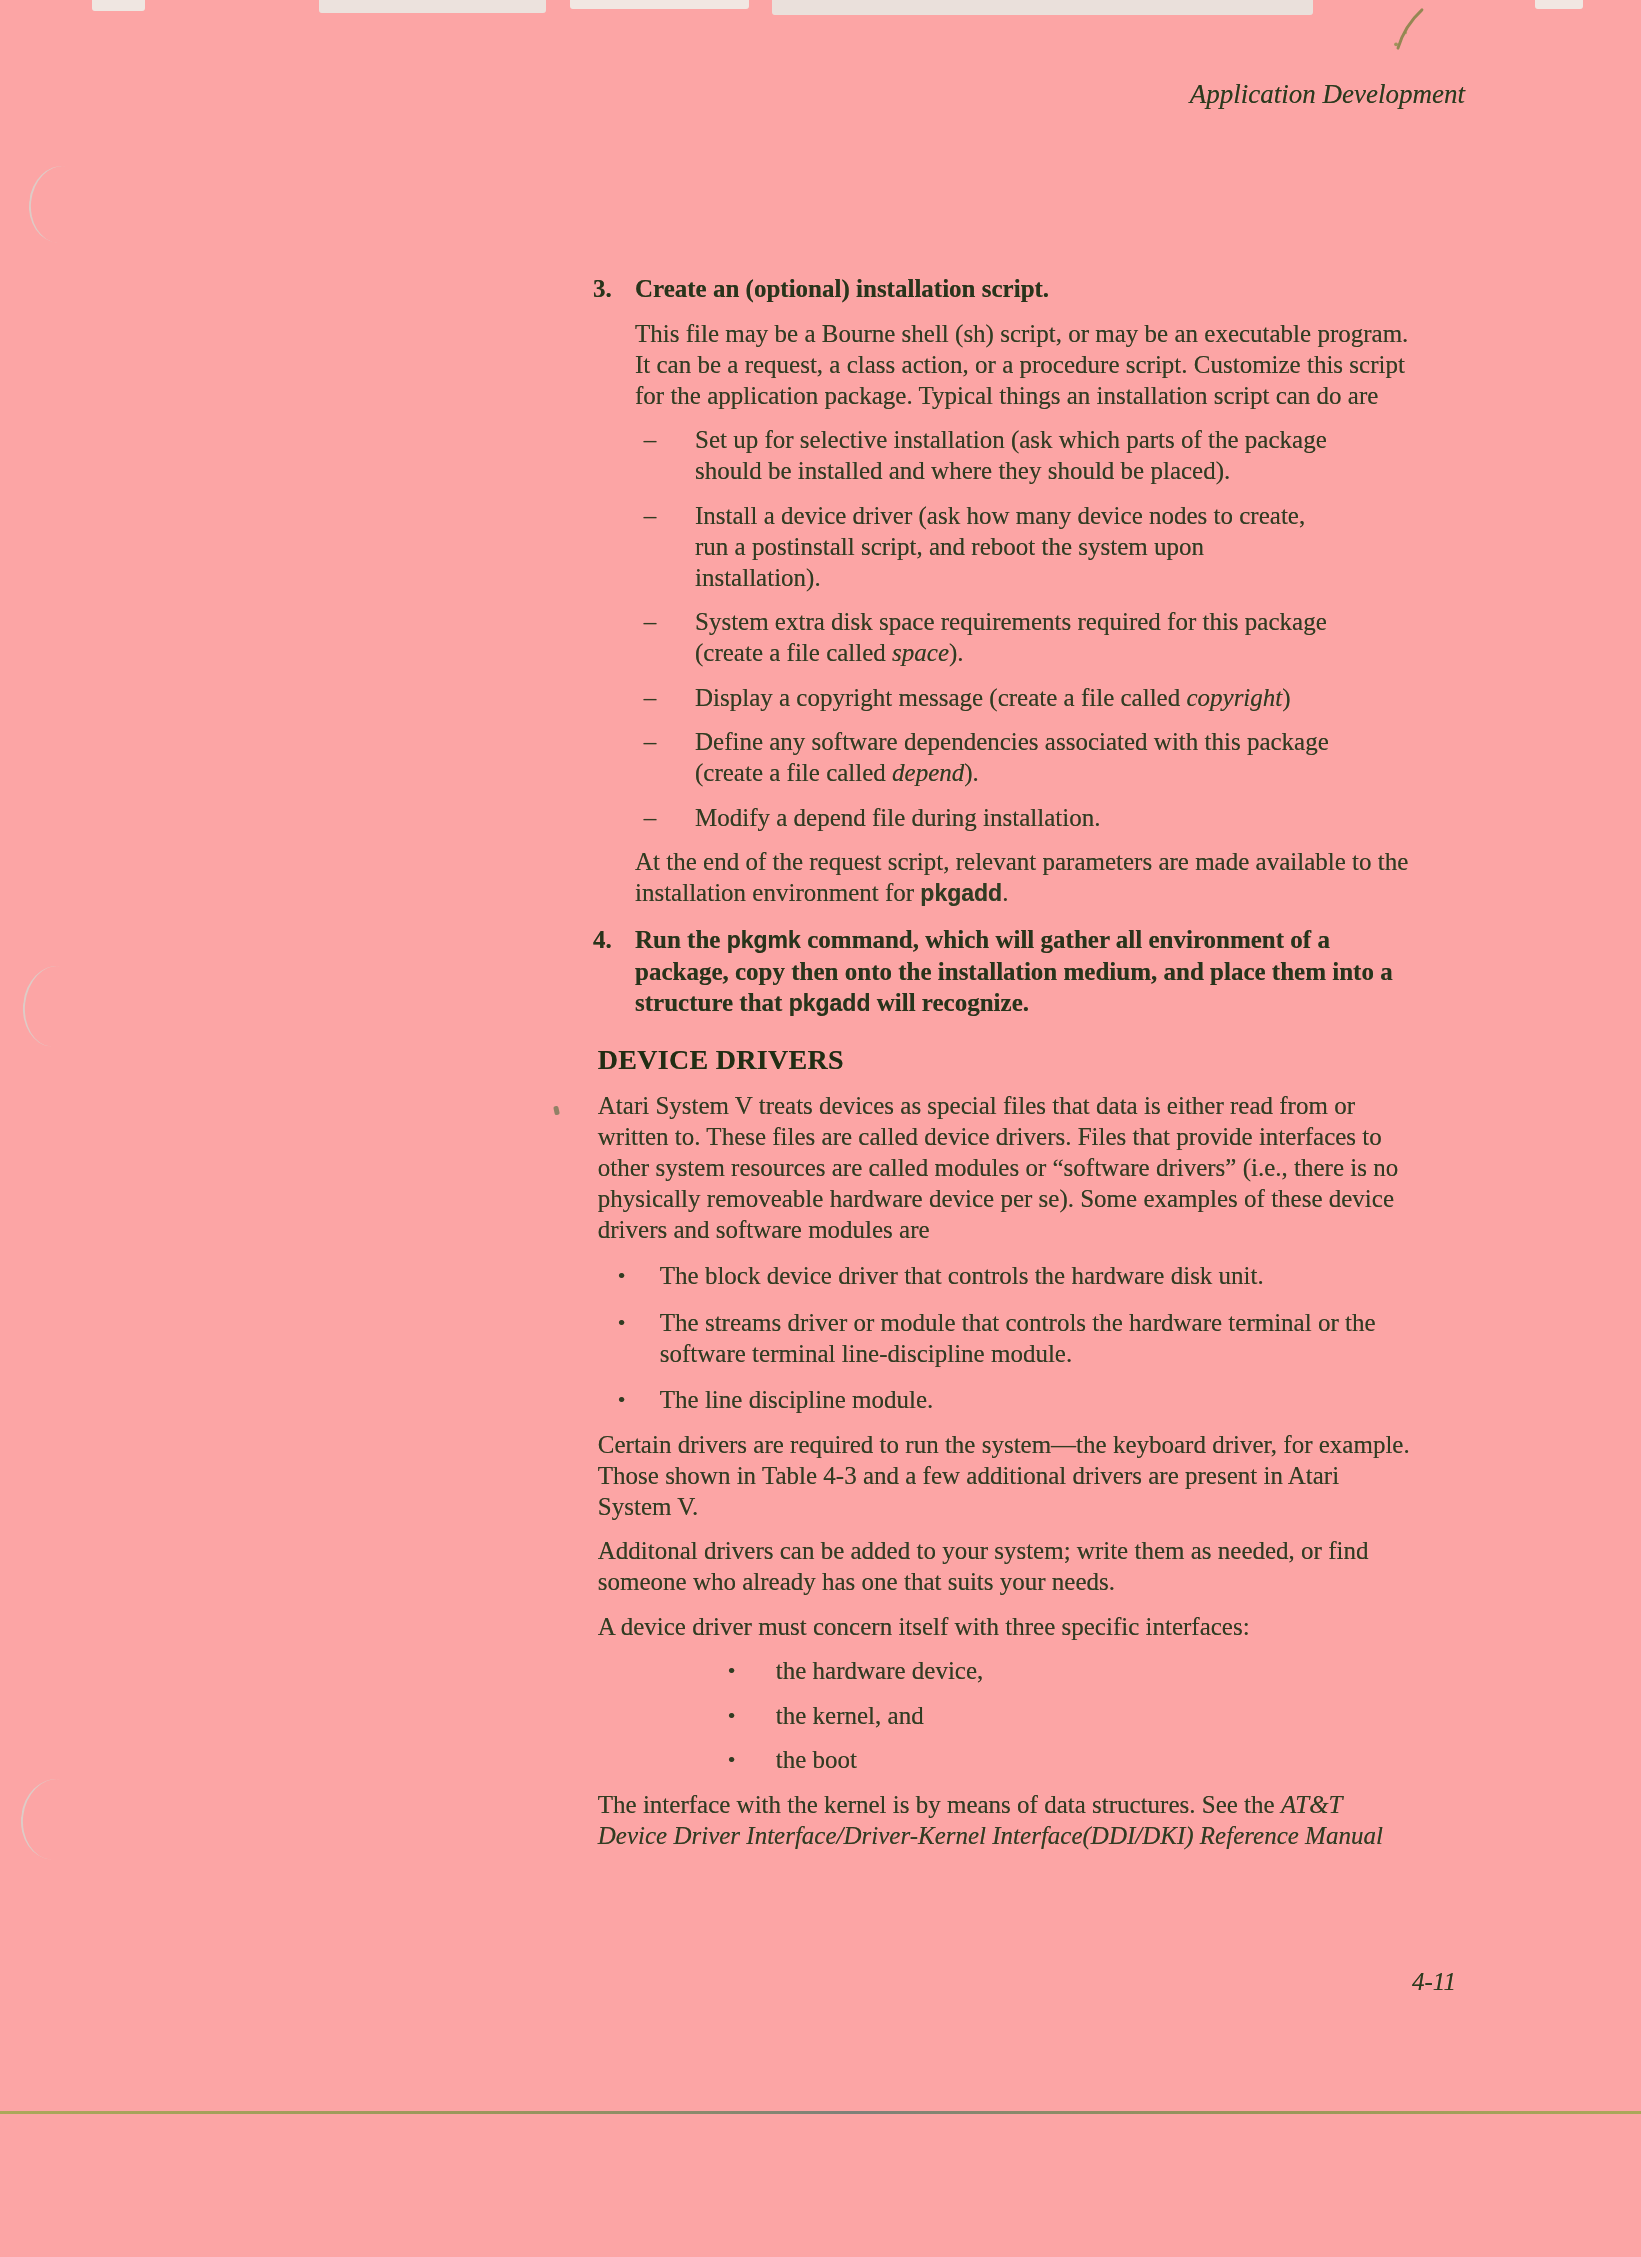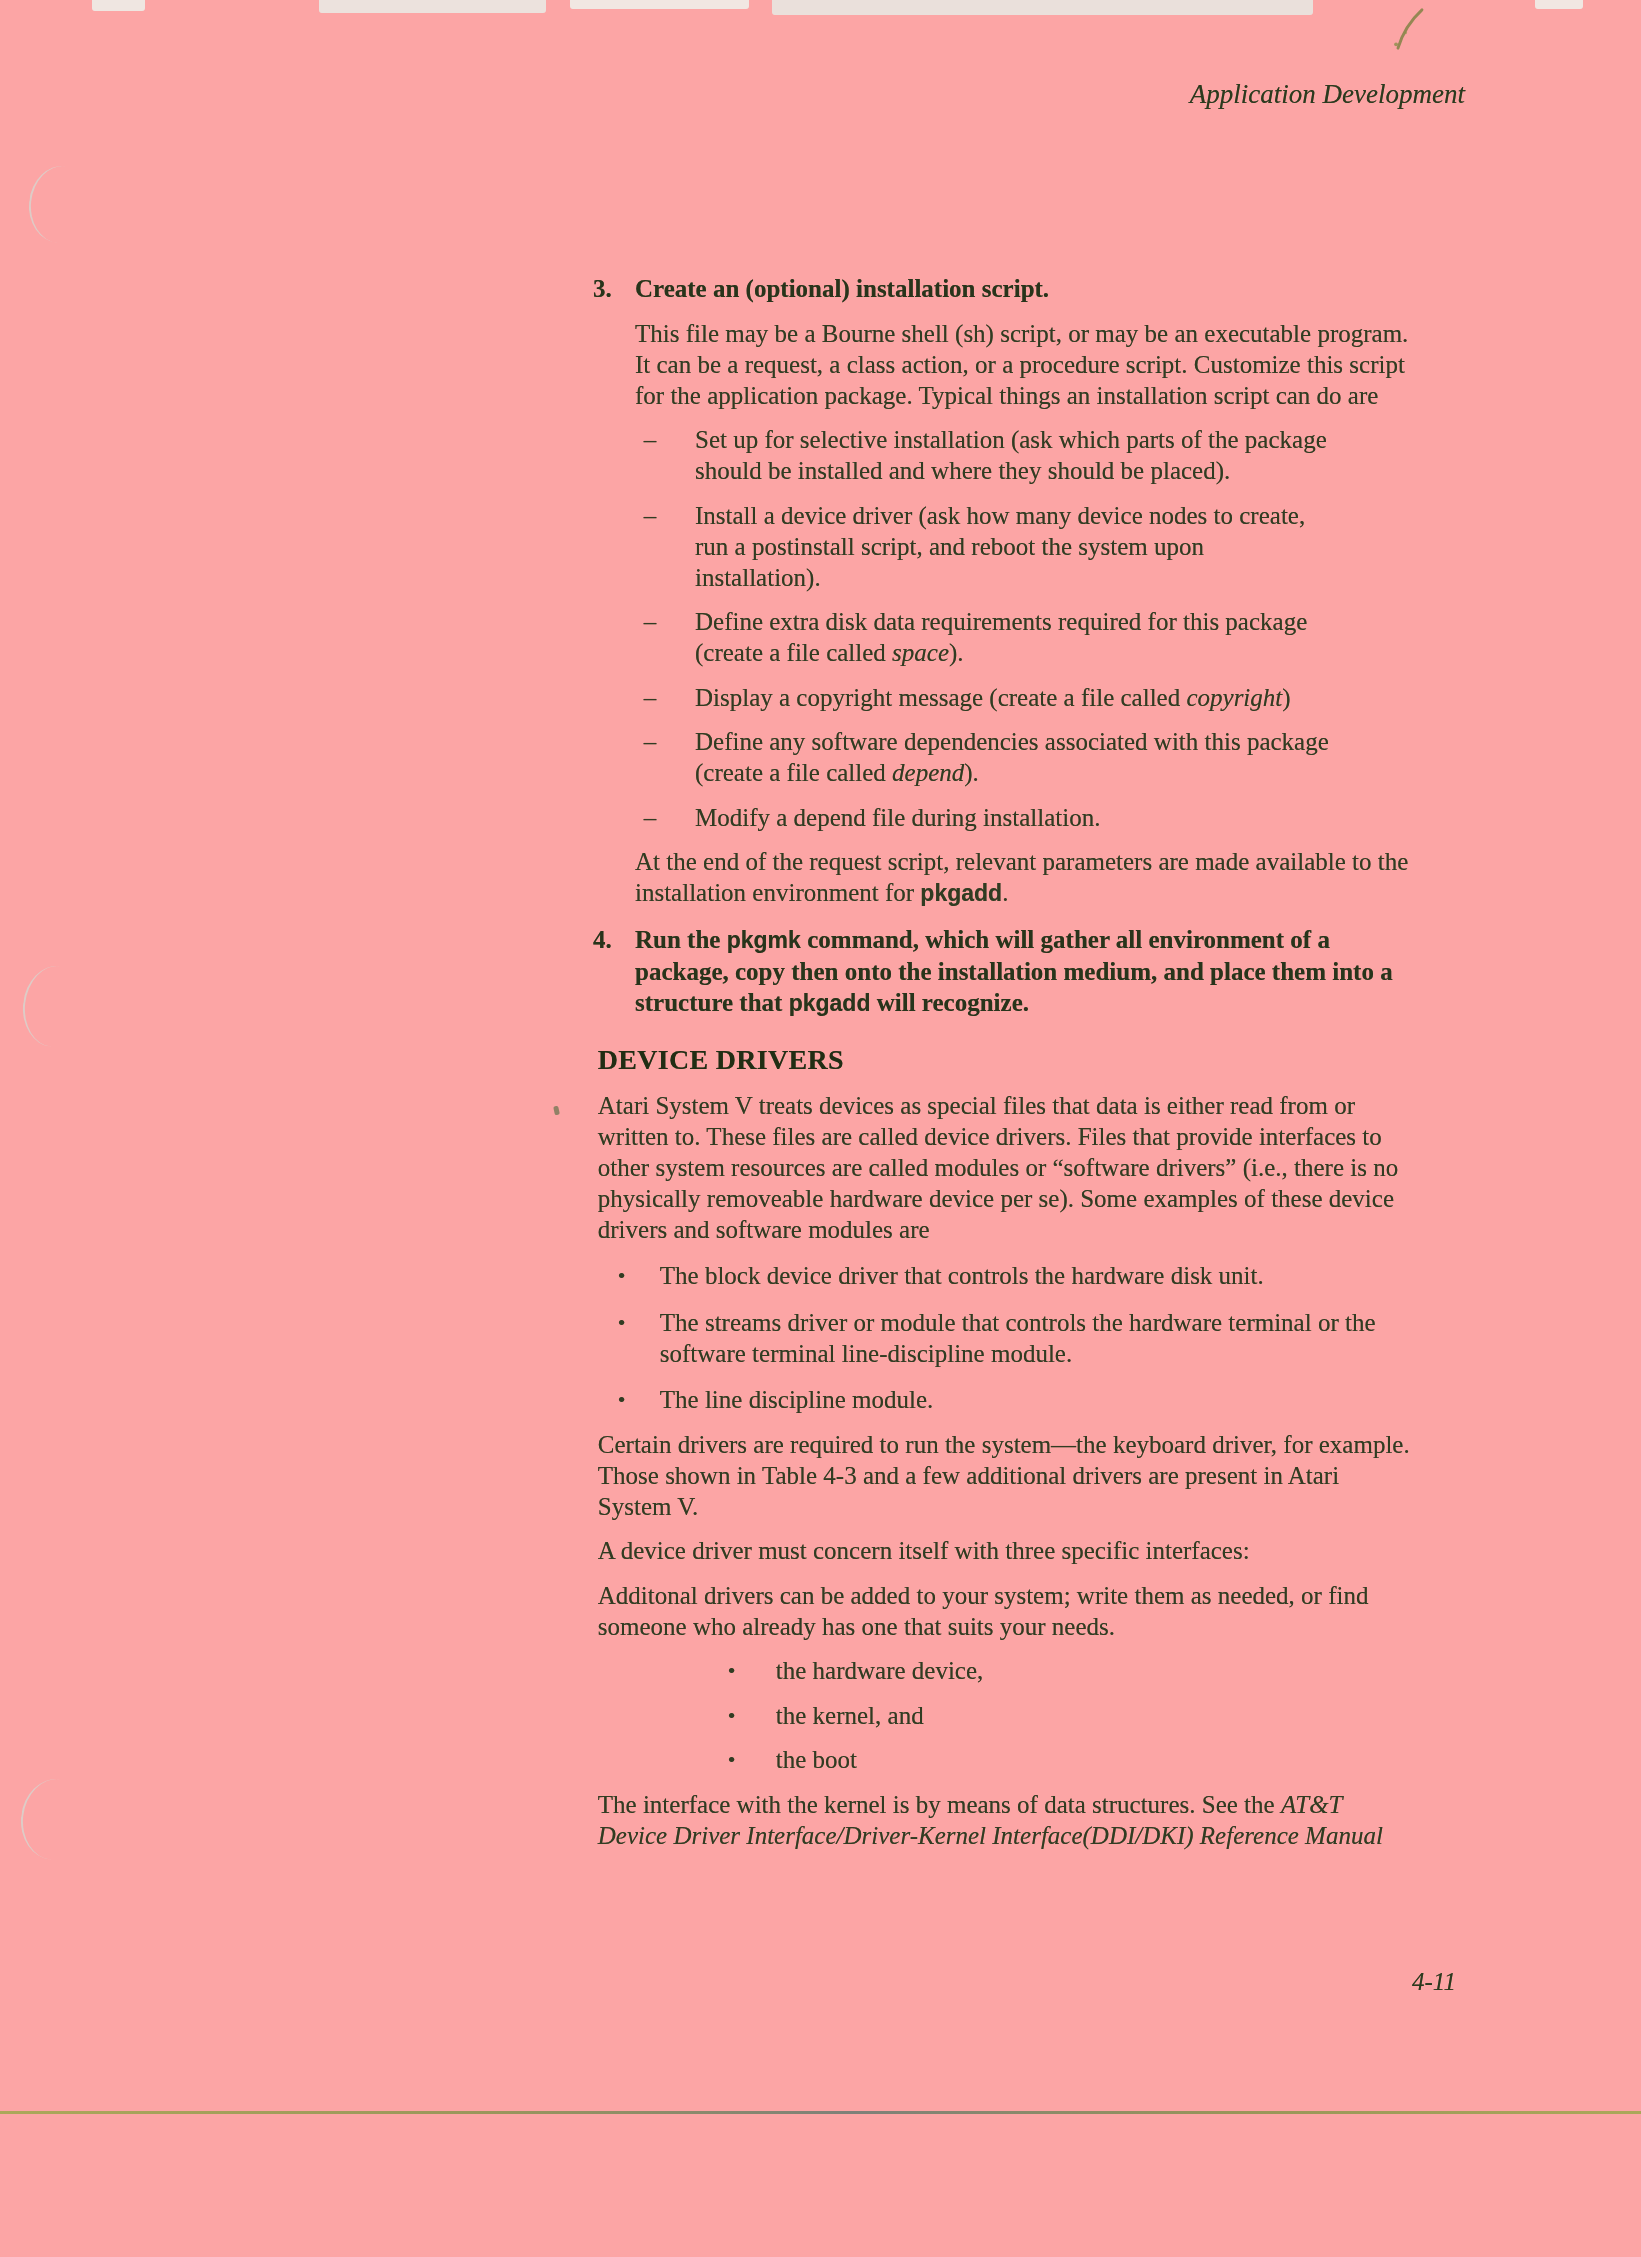--- a/index.html
+++ b/index.html
@@ -113,21 +113,21 @@
         <div class="dash-row">
           <div class="dash-marker">–</div>
           <div><span>Set up for selective installation (ask which parts of the package</span><br><span>should be installed and where they should be placed).</span></div>
         </div>
         <div class="dash-row">
           <div class="dash-marker">–</div>
           <div><span>Install a device driver (ask how many device nodes to create,</span><br><span>run a postinstall script, and reboot the system upon</span><br><span>installation).</span></div>
         </div>
         <div class="dash-row">
           <div class="dash-marker">–</div>
-          <div><span>Define extra disk data requirements required for this package</span><br><span>(create a file called </span><span class="seg-i">space</span><span>).</span></div>
+          <div><span>System extra disk space requirements required for this package</span><br><span>(create a file called </span><span class="seg-i">space</span><span>).</span></div>
         </div>
         <div class="dash-row">
           <div class="dash-marker">–</div>
           <div><span>Display a copyright message (create a file called </span><span class="seg-i">copyright</span><span>)</span></div>
         </div>
         <div class="dash-row">
           <div class="dash-marker">–</div>
           <div><span>Define any software dependencies associated with this package</span><br><span>(create a file called </span><span class="seg-i">depend</span><span>).</span></div>
         </div>
         <div class="dash-row">
@@ -156,22 +156,22 @@
       <div class="bullet-row">
         <div class="bullet-marker">•</div>
         <div><span>The streams driver or module that controls the hardware terminal or the</span><br><span>software terminal line-discipline module.</span></div>
       </div>
       <div class="bullet-row">
         <div class="bullet-marker">•</div>
         <div><span>The line discipline module.</span></div>
       </div>
 
       <div class="blk"><span>Certain drivers are required to run the system—the keyboard driver, for example.</span><br><span>Those shown in Table 4-3 and a few additional drivers are present in Atari</span><br><span>System V.</span></div>
+      <div class="blk"><span>Additonal drivers can be added to your system; write them as needed, or find</span><br><span>someone who already has one that suits your needs.</span></div>
       <div class="blk"><span>A device driver must concern itself with three specific interfaces:</span></div>
-      <div class="blk"><span>Additonal drivers can be added to your system; write them as needed, or find</span><br><span>someone who already has one that suits your needs.</span></div>
 
       <div class="inner-row">
         <div class="inner-marker">•</div>
         <div><span>the hardware device,</span></div>
       </div>
       <div class="inner-row">
         <div class="inner-marker">•</div>
         <div><span>the kernel, and</span></div>
       </div>
       <div class="inner-row">

